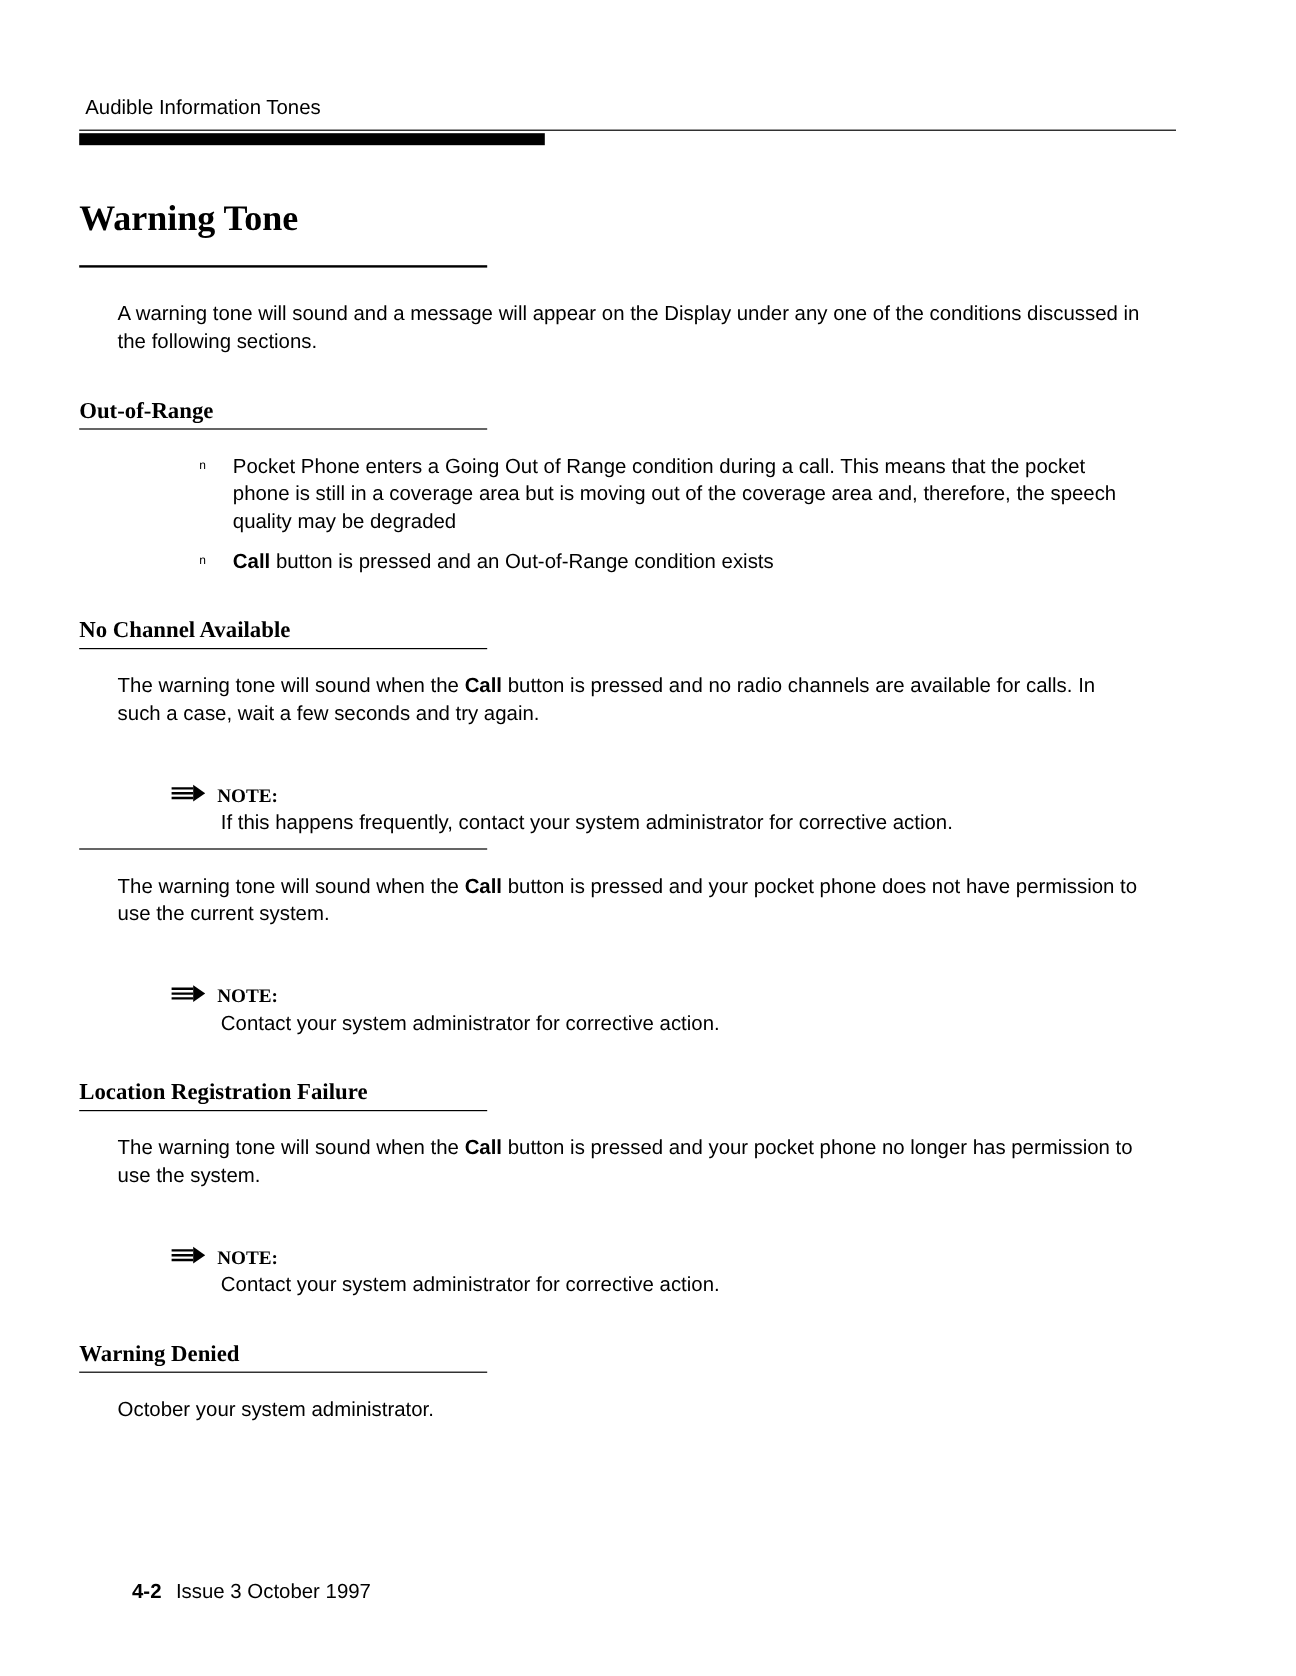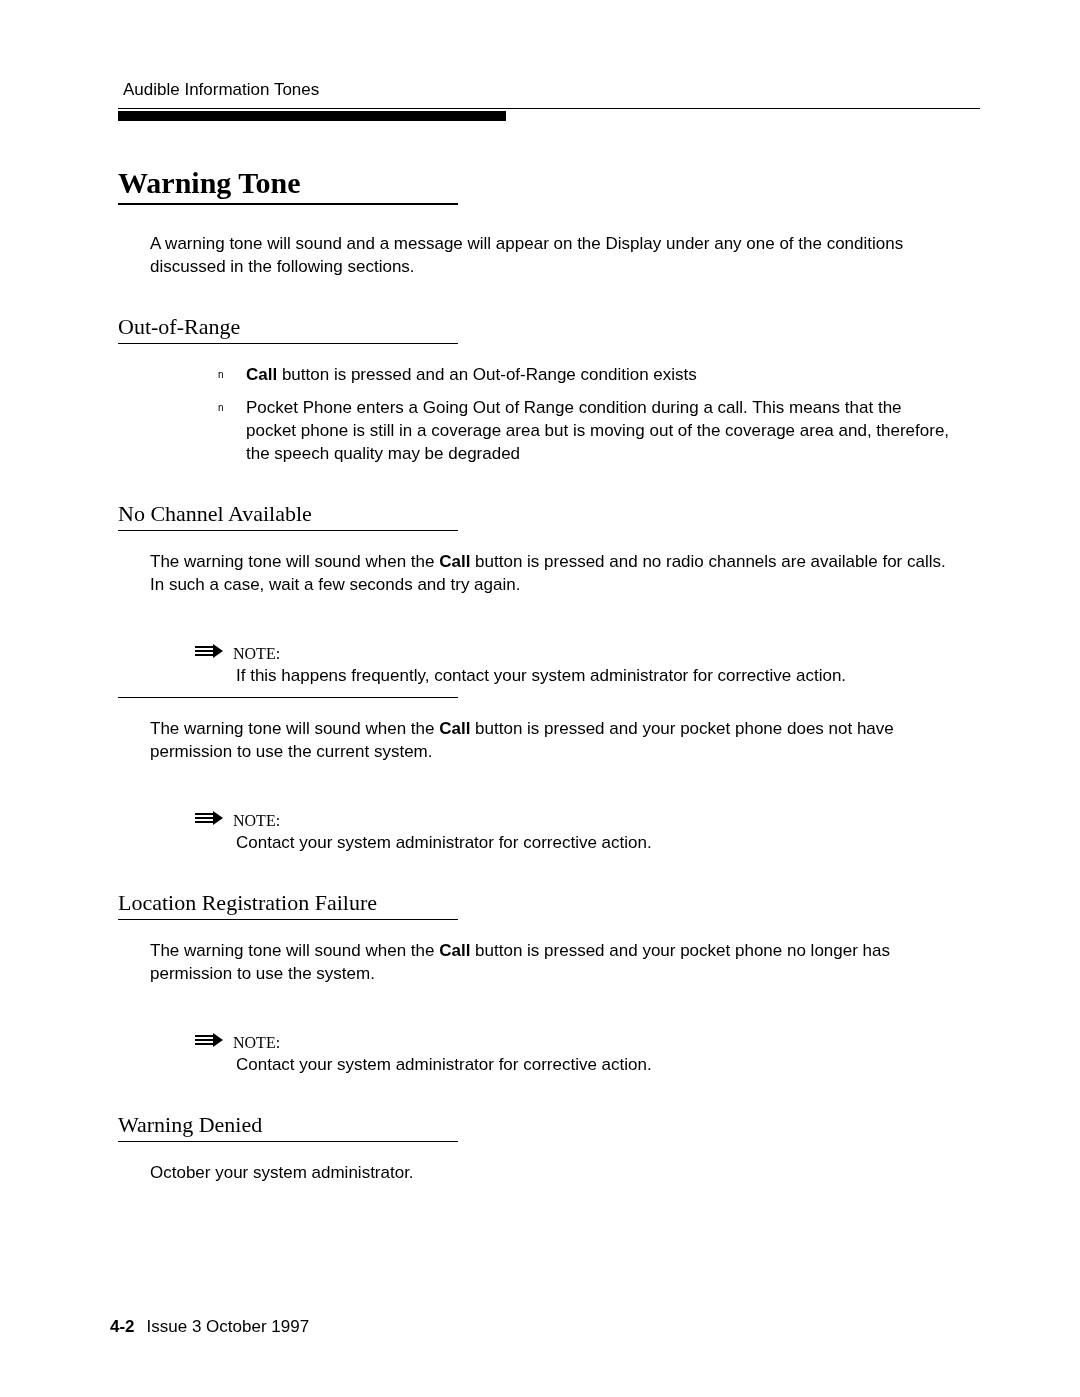--- a/index.html
+++ b/index.html
@@ -6,21 +6,21 @@
     margin: 0;
     padding: 0;
     background: #fff;
     font-family: Arial, Helvetica, sans-serif;
     color: #000;
     width: 1080px;
     height: 1397px;
     position: relative;
   }
   .page {
-    padding: 80px 100px 60px 118px;
+    padding: 80px 100px 60px 66px;
   }
   .running-head {
     font-size: 17px;
     margin-bottom: 8px;
     margin-left: 5px;
   }
   .top-rule {
     border-top: 1px solid #000;
     margin-bottom: 0;
   }
@@ -28,40 +28,40 @@
     height: 10px;
     background: #000;
     width: 388px;
     margin-top: 2px;
     margin-bottom: 45px;
   }
   h1.section-title {
     font-family: "Palatino Linotype", Palatino, "Book Antiqua", serif;
     font-weight: bold;
     font-size: 30px;
-    margin: 0 0 3px 0;
+    margin: 0 0 21px 0;
   }
   .title-rule {
     border-top: 2px solid #000;
     width: 340px;
     margin-bottom: 28px;
   }
   .body-indent {
     margin-left: 32px;
     margin-right: 30px;
   }
   .para {
     font-size: 17px;
     line-height: 1.35;
     margin-bottom: 20px;
   }
   h2.sub-title {
     font-family: "Palatino Linotype", Palatino, "Book Antiqua", serif;
-    font-weight: normal;
-    font-size: 22px;
+    font-weight: bold;
+    font-size: 19px;
     margin: 35px 0 3px 0;
   }
   .sub-rule {
     border-top: 1.5px solid #000;
     width: 340px;
     margin-bottom: 20px;
   }
   ul.bullets {
     list-style: none;
     padding: 0;
@@ -88,21 +88,21 @@
     margin-bottom: 10px;
     position: relative;
   }
   .note-icon {
     position: absolute;
     left: 0;
     top: -2px;
   }
   .note-label {
     font-family: "Palatino Linotype", Palatino, "Book Antiqua", serif;
-    font-weight: normal;
+    font-weight: bold;
     font-size: 16px;
     margin-left: 40px;
     display: block;
     margin-top: 48px;
   }
   .note-text {
     font-size: 17px;
     line-height: 1.35;
     margin-left: 43px;
     margin-top: 2px;
@@ -131,24 +131,24 @@
 
   <h1 class="section-title">Warning Tone</h1>
   <div class="title-rule"></div>
 
   <div class="body-indent para">A warning tone will sound and a message will appear on the Display under any one of the conditions discussed in the following sections.</div>
 
   <h2 class="sub-title">Out-of-Range</h2>
   <div class="sub-rule"></div>
   <ul class="bullets">
     <li>
-      <span class="bold">Call</span><span> button is pressed and an Out-of-Range condition exists</span>
+      <span>Pocket Phone</span><span> enters a Going Out of Range condition during a call. This means that the pocket phone is still in a coverage area but is moving out of the coverage area and, therefore, the speech quality may be degraded</span>
     </li>
     <li>
-      <span>Pocket Phone</span><span> enters a Going Out of Range condition during a call. This means that the pocket phone is still in a coverage area but is moving out of the coverage area and, therefore, the speech quality may be degraded</span>
+      <span class="bold">Call</span><span> button is pressed and an Out-of-Range condition exists</span>
     </li>
   </ul>
 
   <h2 class="sub-title">No Channel Available</h2>
   <div class="sub-rule"></div>
   <div class="body-indent para">
     <span>The warning tone will sound when the </span><span class="bold">Call</span><span> button is pressed and no radio channels are available for calls. In such a case, wait a few seconds and try again.</span>
   </div>
   <div class="note-block">
     <span class="note-icon">

